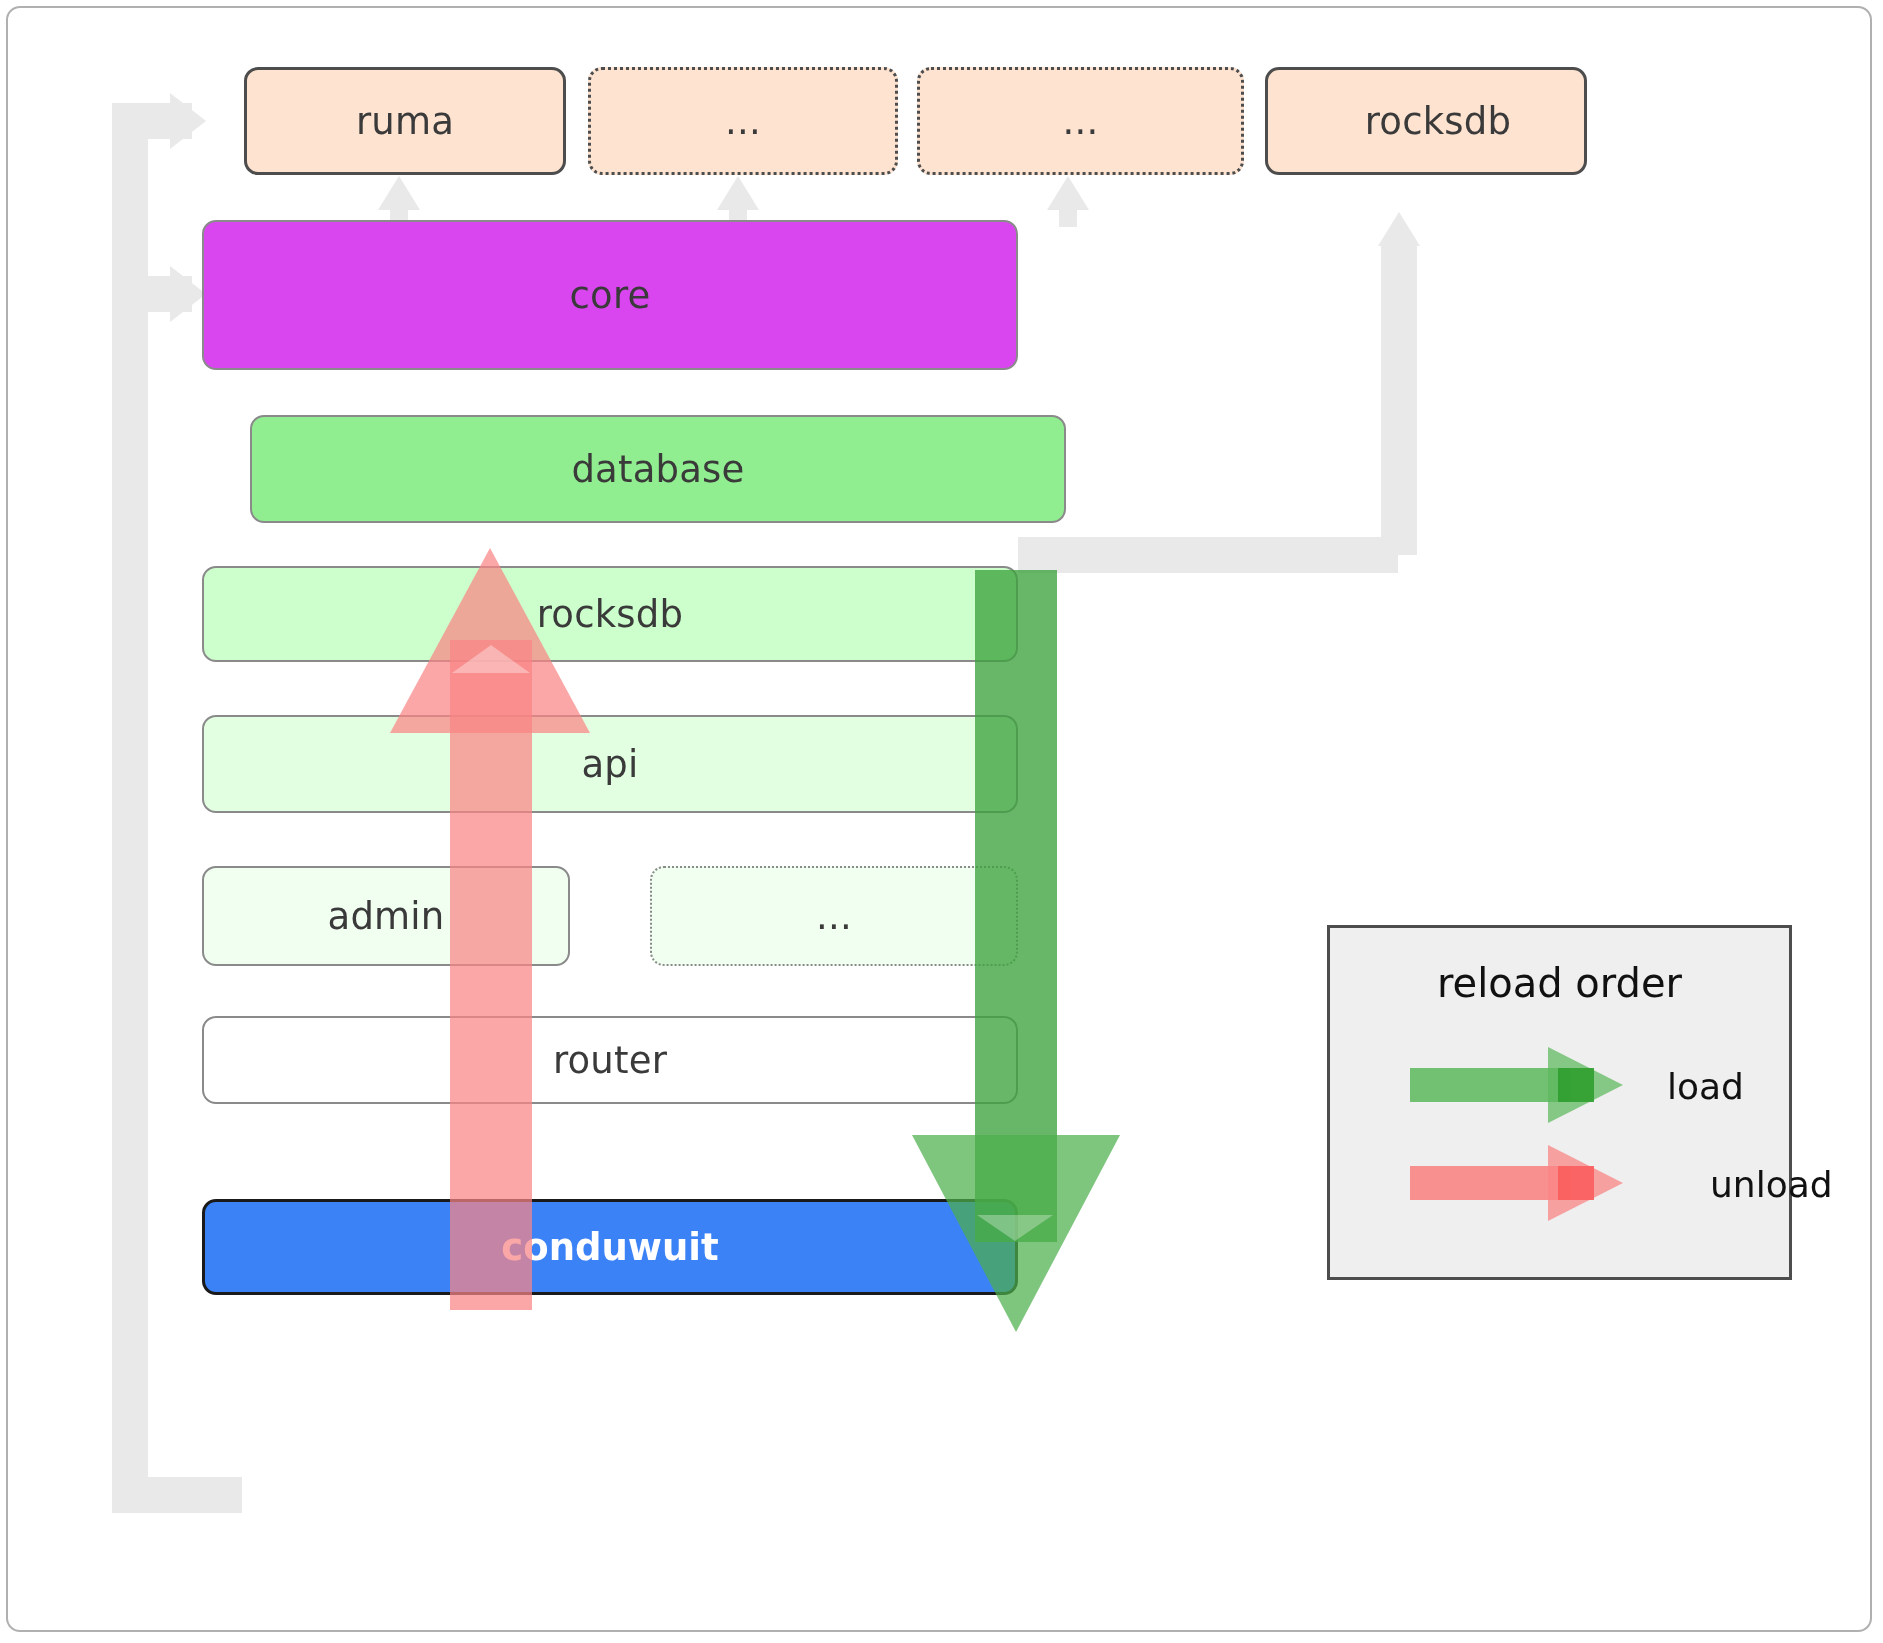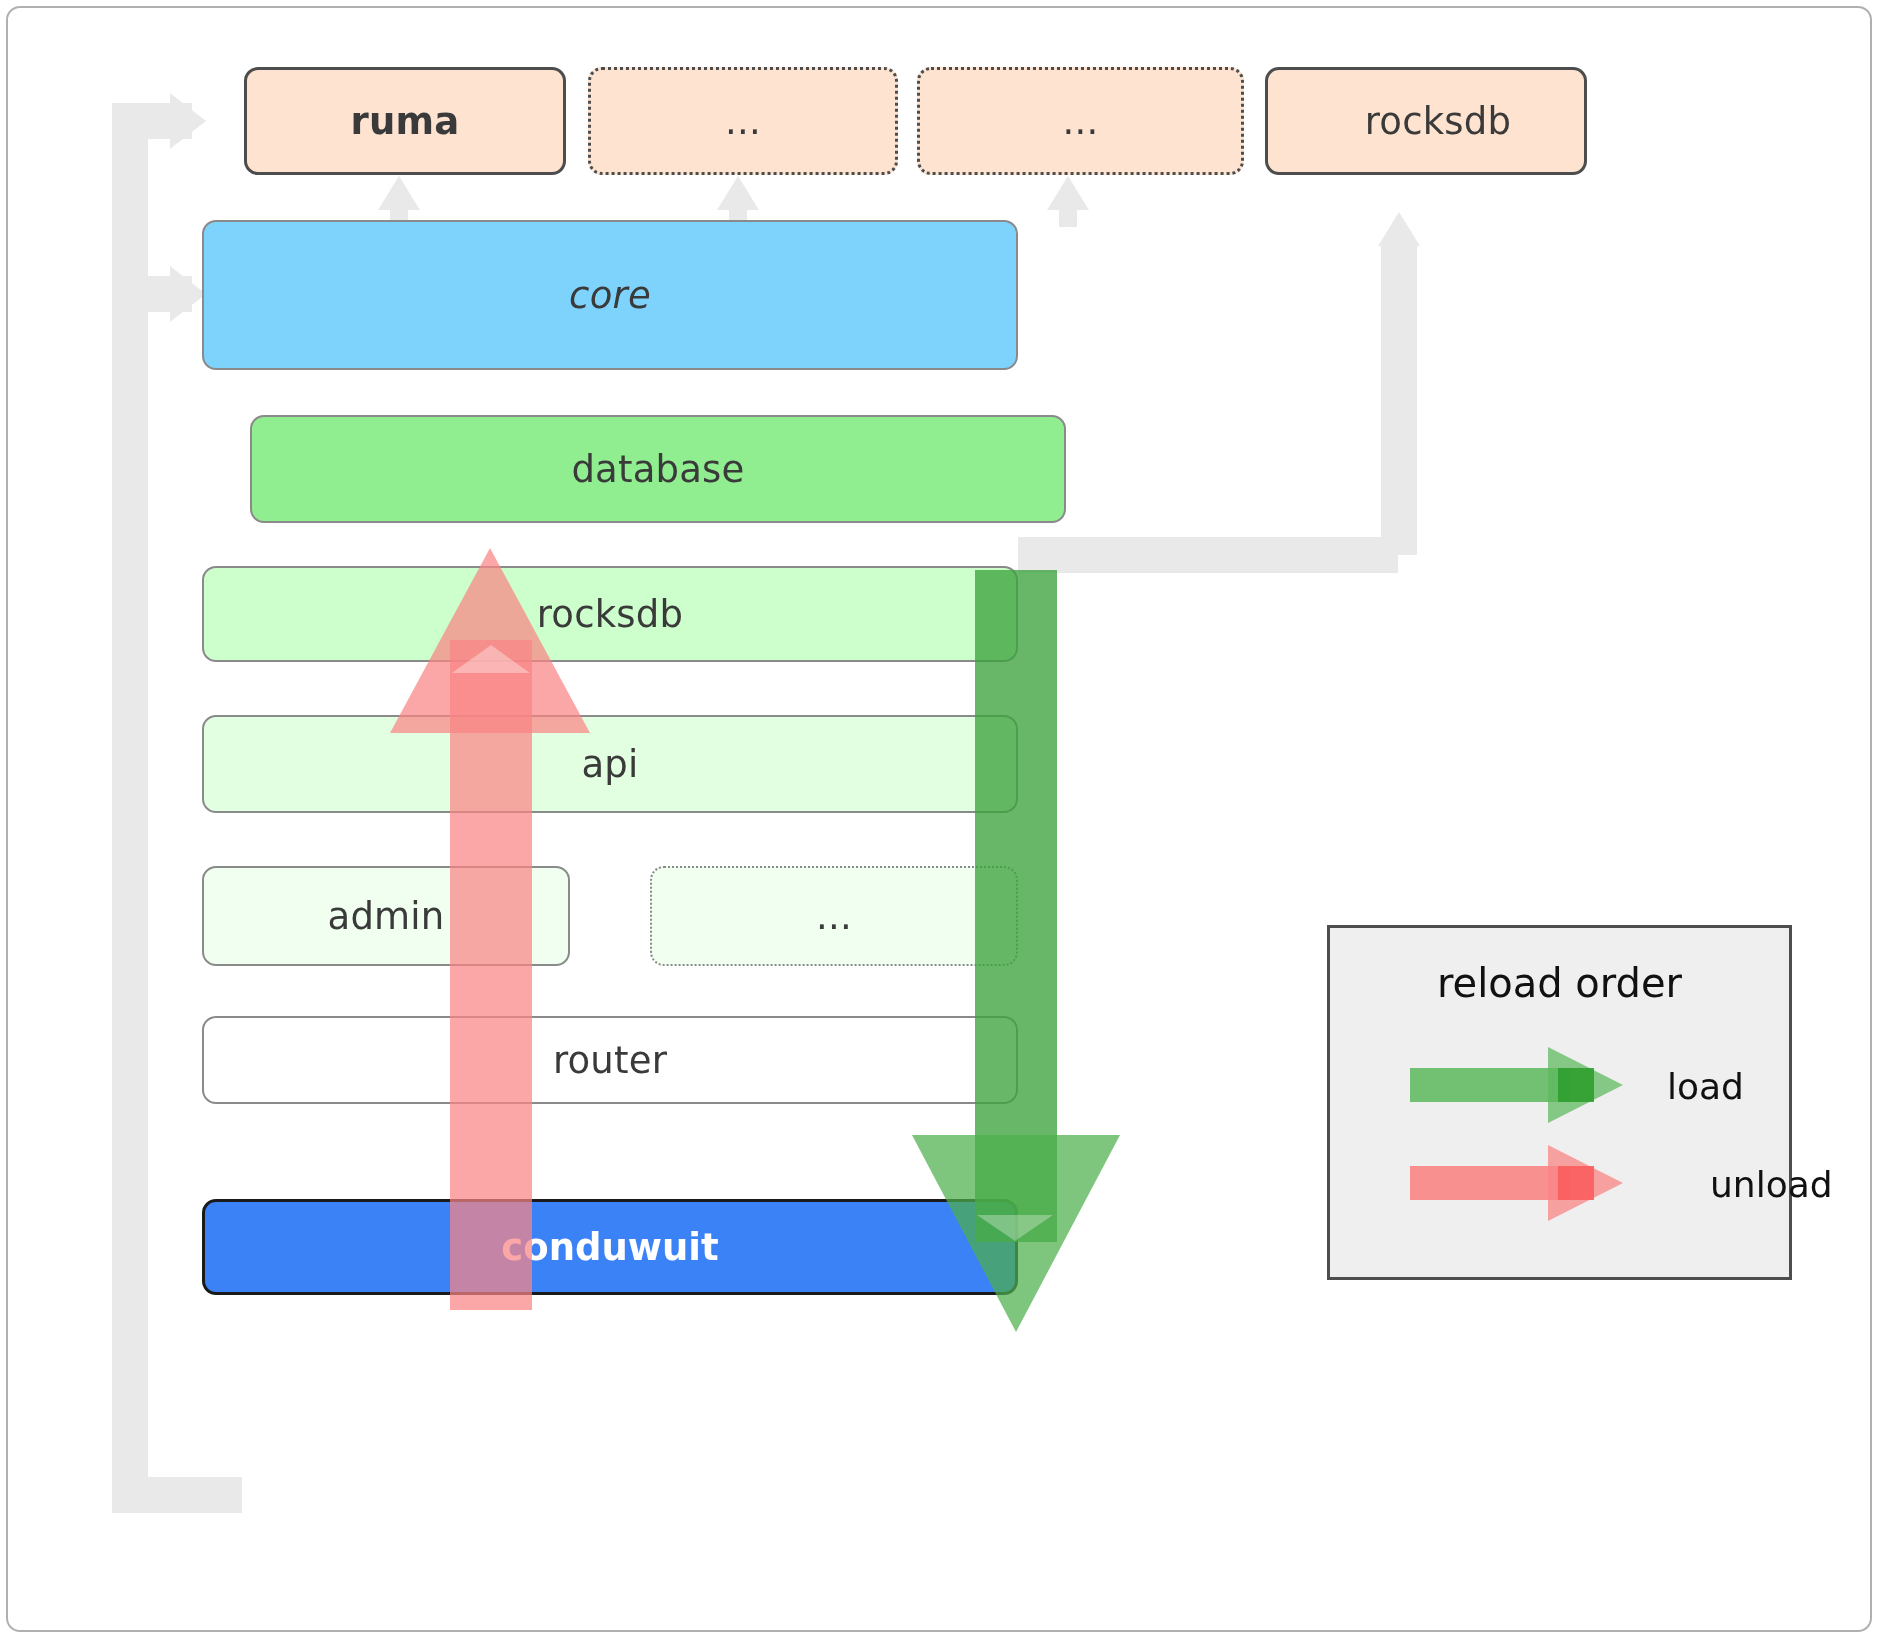--- a/index.html
+++ b/index.html
@@ -52,21 +52,21 @@
   }
 
   
   .layer {
     border: 2px solid #8a8a8a;
     height: 148px;
     left: 202px;
     width: 816px;
   }
 
-  .box-core     { background: #7dd3fc; top: 220px; height: 150px; font-style: italic; }
+  .box-core     { background: #d946ef; top: 220px; height: 150px; }
   .box-database { background: #90ee90; top: 415px; height: 108px; margin-left: 48px; }
   .box-service  { background: #ccffcc; top: 566px; height: 96px; }
   .box-api      { background: #e2ffe2; top: 715px; height: 98px; }
   .box-admin    { background: #f0fff0; top: 866px; height: 100px; left: 202px; width: 368px; }
   .box-dots2    { background: #f0fff0; top: 866px; height: 100px; left: 650px; width: 368px; border: 2px dotted #8a8a8a; }
   .box-router   { background: #ffffff; top: 1016px; height: 88px; }
 
   .box-conduwuit {
     position: absolute;
     left: 202px;
@@ -161,21 +161,21 @@
   <div class="gray" style="left:729px; top:203px; width:18px; height:24px;"></div>
   <div class="gray-arrow-up" style="left:717px; top:176px;"></div>
 
   <div class="gray" style="left:1059px; top:203px; width:18px; height:24px;"></div>
   <div class="gray-arrow-up" style="left:1047px; top:176px;"></div>
 
   <div class="gray" style="left:1018px; top:537px; width:380px; height:36px;"></div>
   <div class="gray" style="left:1381px; top:243px; width:36px; height:312px;"></div>
   <div class="gray-arrow-up" style="left:1378px; top:212px;"></div>
 
-  <div class="node crate" style="left:244px; width:322px;font-weight:bold;">
+  <div class="node crate" style="left:244px; width:322px;">
     <span>ruma</span>
   </div>
 
   <div class="node crate dotted" style="left:588px; width:310px;">
     <span>...</span>
   </div>
 
   <div class="node crate dotted" style="left:917px; width:327px;">
     <span>...</span>
   </div>

